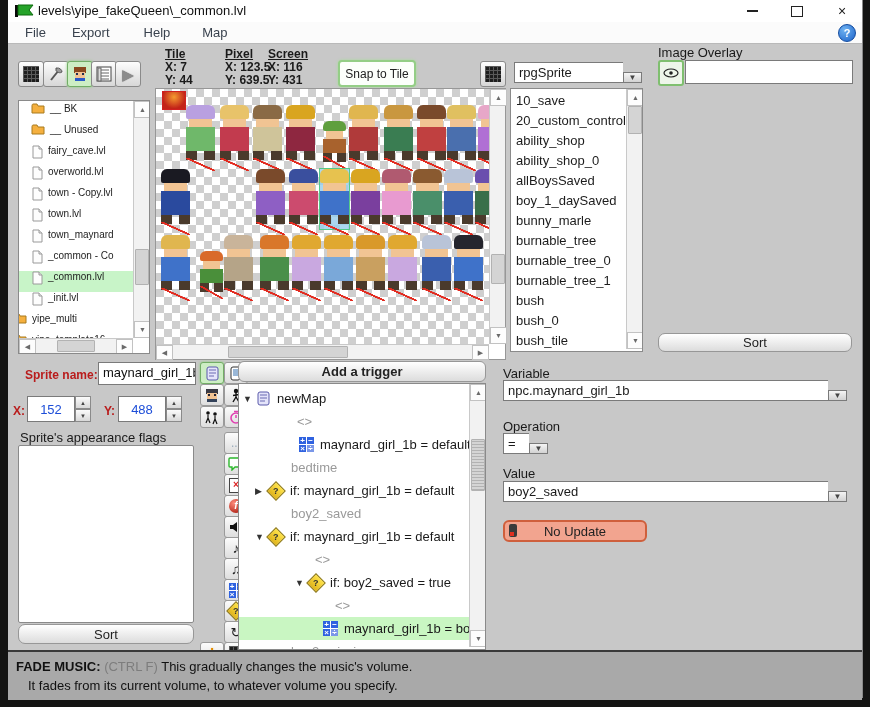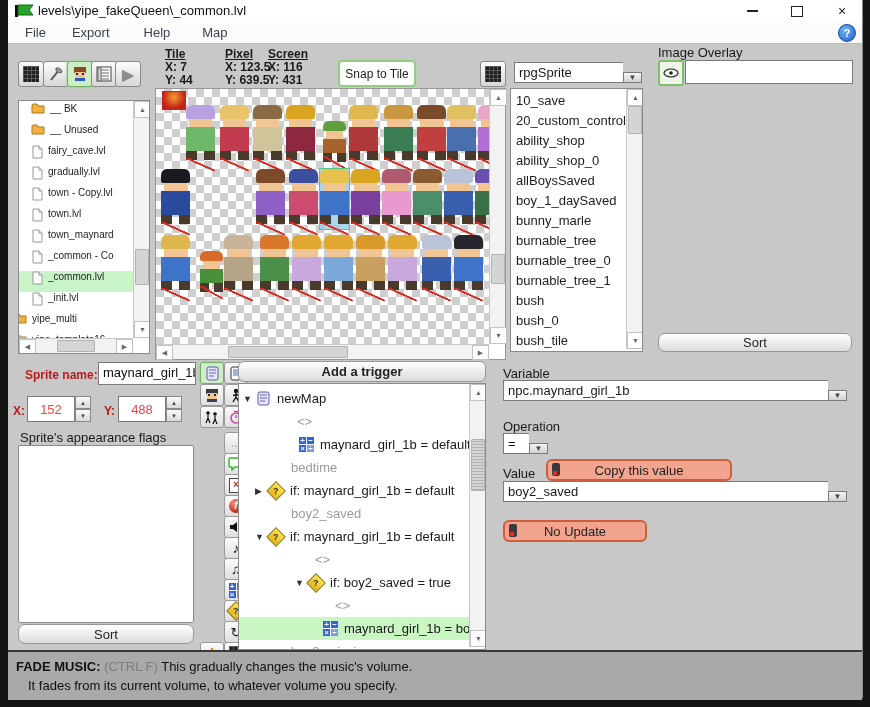--- a/index.html
+++ b/index.html
@@ -97,21 +97,21 @@
   .tt-arrow{width:13px;font-size:9px;color:#333;flex:none;}
   .tt-text.grey{color:#9a9a9a;}
   .tt-ic{margin-right:6px;flex:none;display:flex;align-items:center;justify-content:center;}
   
   .salmon-btn{position:absolute;background:#f2a48f;border:2px solid #cf5f3c;border-radius:6px;
      display:flex;align-items:center;justify-content:center;font-size:13px;color:#222;}
   .stamp{position:absolute;left:4px;top:2px;width:8px;height:13px;background:#3a3a3a;border-radius:2px;}
   .stamp::after{content:"";position:absolute;left:1px;bottom:1px;width:4px;height:4px;background:#e03020;}
   
   .spinbox{position:absolute;display:flex;}
-  .spin-val{width:46px;height:24px;background:#fff;border:1px solid #7a7a7a;font-size:13px;color:#ef4444;
+  .spin-val{width:46px;height:24px;background:#fff;border:1px solid #7a7a7a;font-size:13px;color:#1d4ed8;
      display:flex;align-items:center;justify-content:center;}
   .spin-btns{width:16px;height:26px;display:flex;flex-direction:column;}
   .spin-btns div{flex:1;background:linear-gradient(#fbfbfb,#d8d8d8);border:1px solid #8a8a8a;font-size:6px;color:#444;
      display:flex;align-items:center;justify-content:center;}
   
   .statusbar{position:absolute;left:0;top:650px;width:854px;height:48px;background:#a9a9a9;border-top:2px solid #3a3a3a;
      font-size:13px;color:#111;}
   .statusbar b{font-weight:bold;}
   .statusbar .dim{color:#7d7d7d;}
   .boldlabel{position:absolute;font-size:12px;font-weight:bold;color:#b91c1c;}
@@ -230,21 +230,21 @@
               <path d="M2 1h6l3 3v9H2z" fill="#fdfdfd" stroke="#999"></path>
               <path d="M8 1v3h3" fill="#e8e8e8" stroke="#999"></path>
             </svg></span>
           <span>fairy_cave.lvl</span>
         </div>
         <div class="ft-row" style="padding-left: 12px;">
           <span class="ic"><svg width="12" height="14">
               <path d="M2 1h6l3 3v9H2z" fill="#fdfdfd" stroke="#999"></path>
               <path d="M8 1v3h3" fill="#e8e8e8" stroke="#999"></path>
             </svg></span>
-          <span>gradually.lvl</span>
+          <span>overworld.lvl</span>
         </div>
         <div class="ft-row" style="padding-left: 12px;">
           <span class="ic"><svg width="12" height="14">
               <path d="M2 1h6l3 3v9H2z" fill="#fdfdfd" stroke="#999"></path>
               <path d="M8 1v3h3" fill="#e8e8e8" stroke="#999"></path>
             </svg></span>
           <span>town - Copy.lvl</span>
         </div>
         <div class="ft-row" style="padding-left: 12px;">
           <span class="ic"><svg width="12" height="14">
@@ -758,24 +758,20 @@
     <div class="combo-btn">▼</div>
   </div>
 
   <div class="plabel" style="left:495px;top:419px;">Operation</div>
   <div class="combo" style="left:495px;top:434px;width:45px;height:20px;">
     <div class="combo-field">=</div>
     <div class="combo-btn">▼</div>
   </div>
 
   <div class="plabel" style="left:495px;top:466px;">Value</div>
-  <div class="salmon-btn" style="left:538px;top:459px;width:182px;height:18px;">
-    <div class="stamp"></div>
-    <span>Copy this value</span>
-  </div>
   <div class="combo" style="left:495px;top:482px;width:344px;height:20px;">
     <div class="combo-field">boy2_saved</div>
     <div class="combo-btn">▼</div>
   </div>
 
   <div class="salmon-btn" style="left:495px;top:520px;width:140px;height:18px;">
     <div class="stamp"></div>
     <span>No Update</span>
   </div>
 

